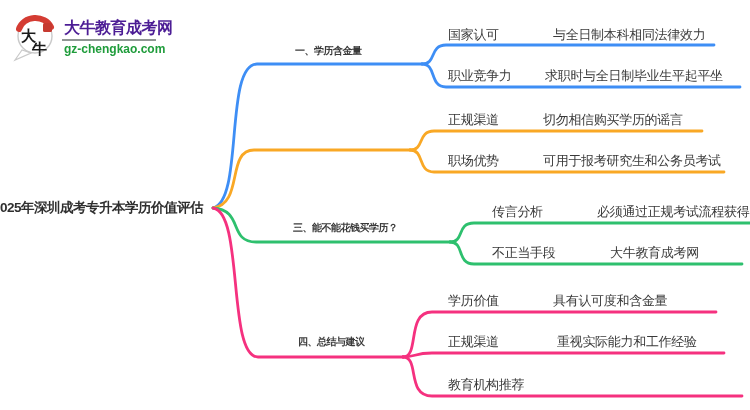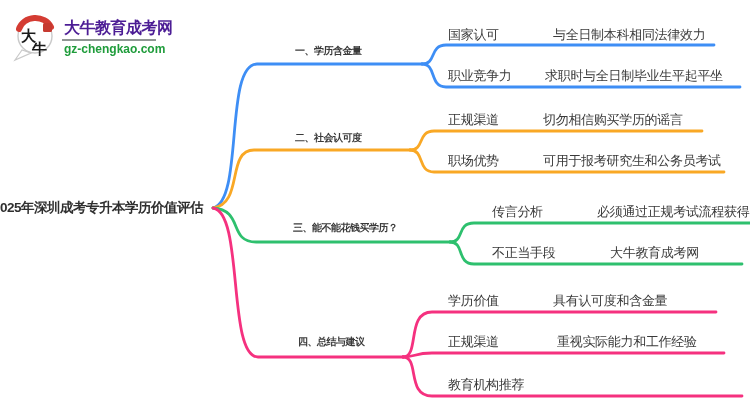--- a/index.html
+++ b/index.html
@@ -72,21 +72,20 @@
       <text x="20" y="44" font-family="'Liberation Serif','DejaVu Serif',serif" font-size="15" font-weight="bold" fill="#1a1a1a">牛</text>
     </svg>
     <div class="logo-title">大牛教育成考网</div>
     <div class="logo-divider"></div>
     <div class="logo-domain">gz-chengkao.com</div>
   </div>
 
   <div class="topic">2025年深圳成考专升本学历价值评估</div>
 
   <div class="branch-label" style="left:295px;top:44px">一、学历含金量</div>
-  <div class="branch-label" style="left:295px;top:131px">二、社会认可度</div>
   <div class="branch-label" style="left:298px;top:335px">四、总结与建议</div>
   <div class="branch-label" style="left:293px;top:221px">三、能不能花钱买学历？</div>
 
   <div class="node-label" style="left:448px;top:26px">国家认可</div>
   <div class="node-desc" style="left:553px;top:26px">与全日制本科相同法律效力</div>
   <div class="node-label" style="left:448px;top:67px">职业竞争力</div>
   <div class="node-desc" style="left:545px;top:67px">求职时与全日制毕业生平起平坐</div>
 
   <div class="node-label" style="left:448px;top:111px">正规渠道</div>
   <div class="node-desc" style="left:543px;top:111px">切勿相信购买学历的谣言</div>

